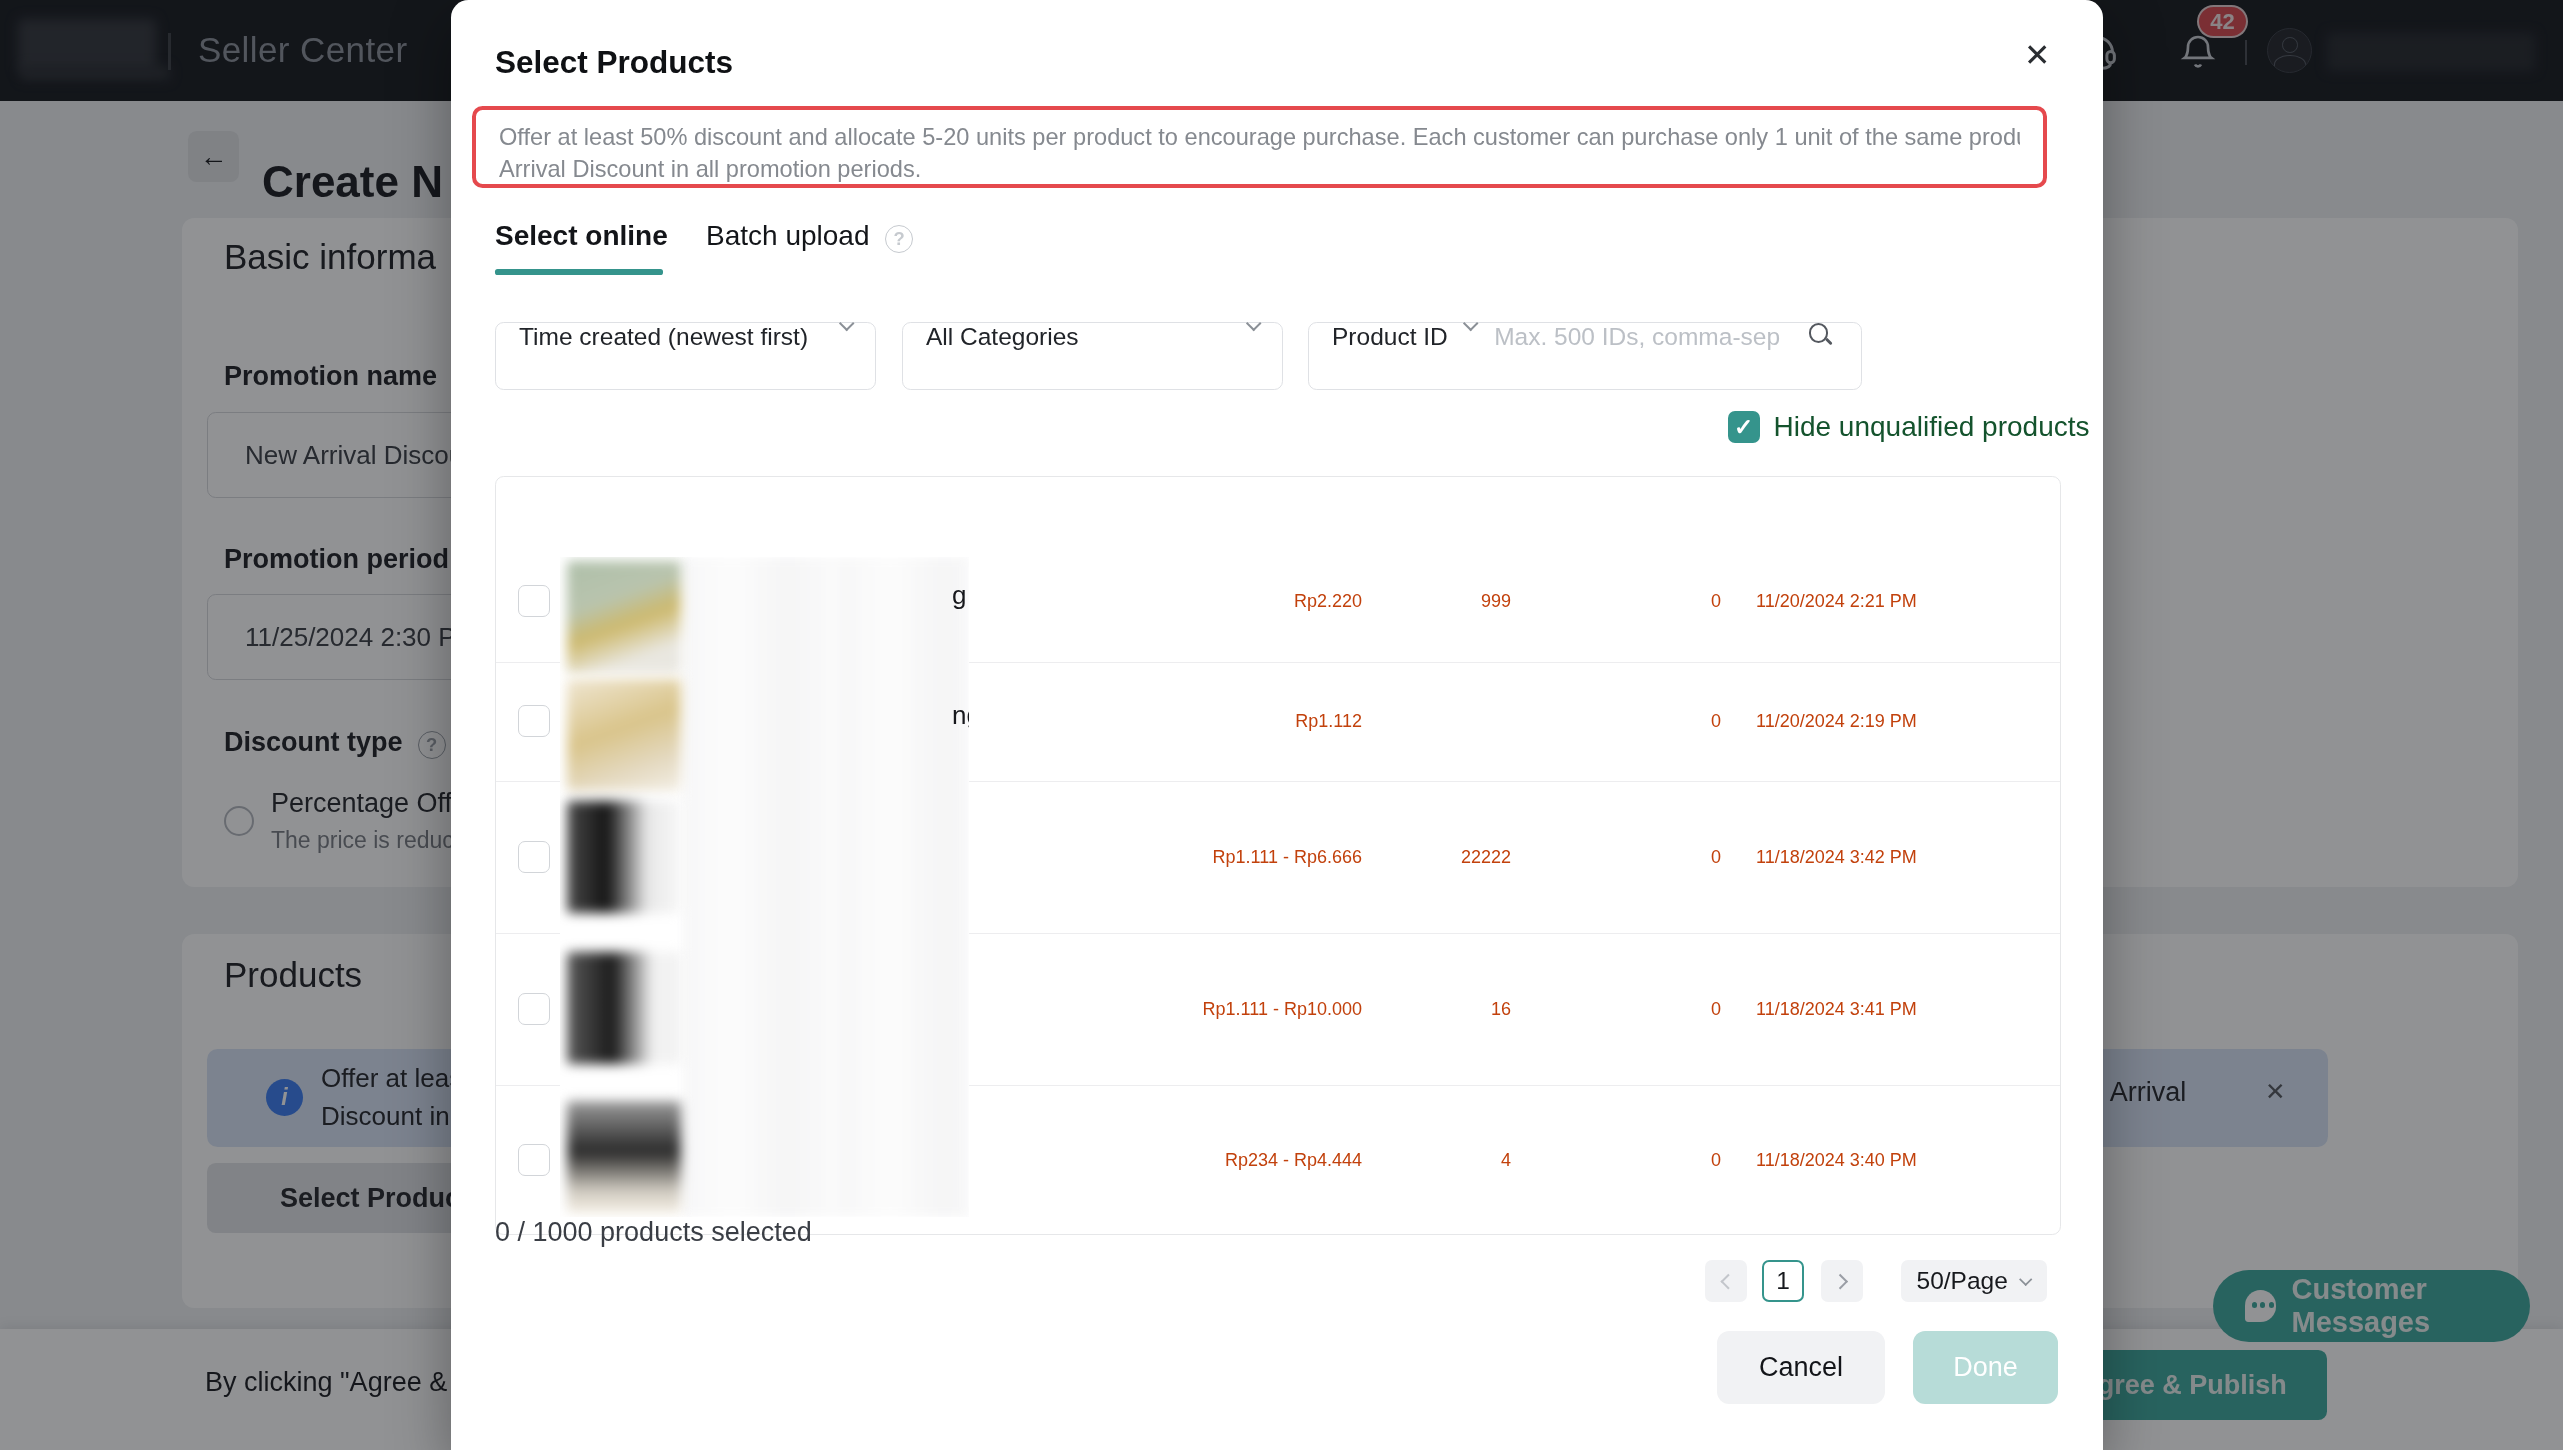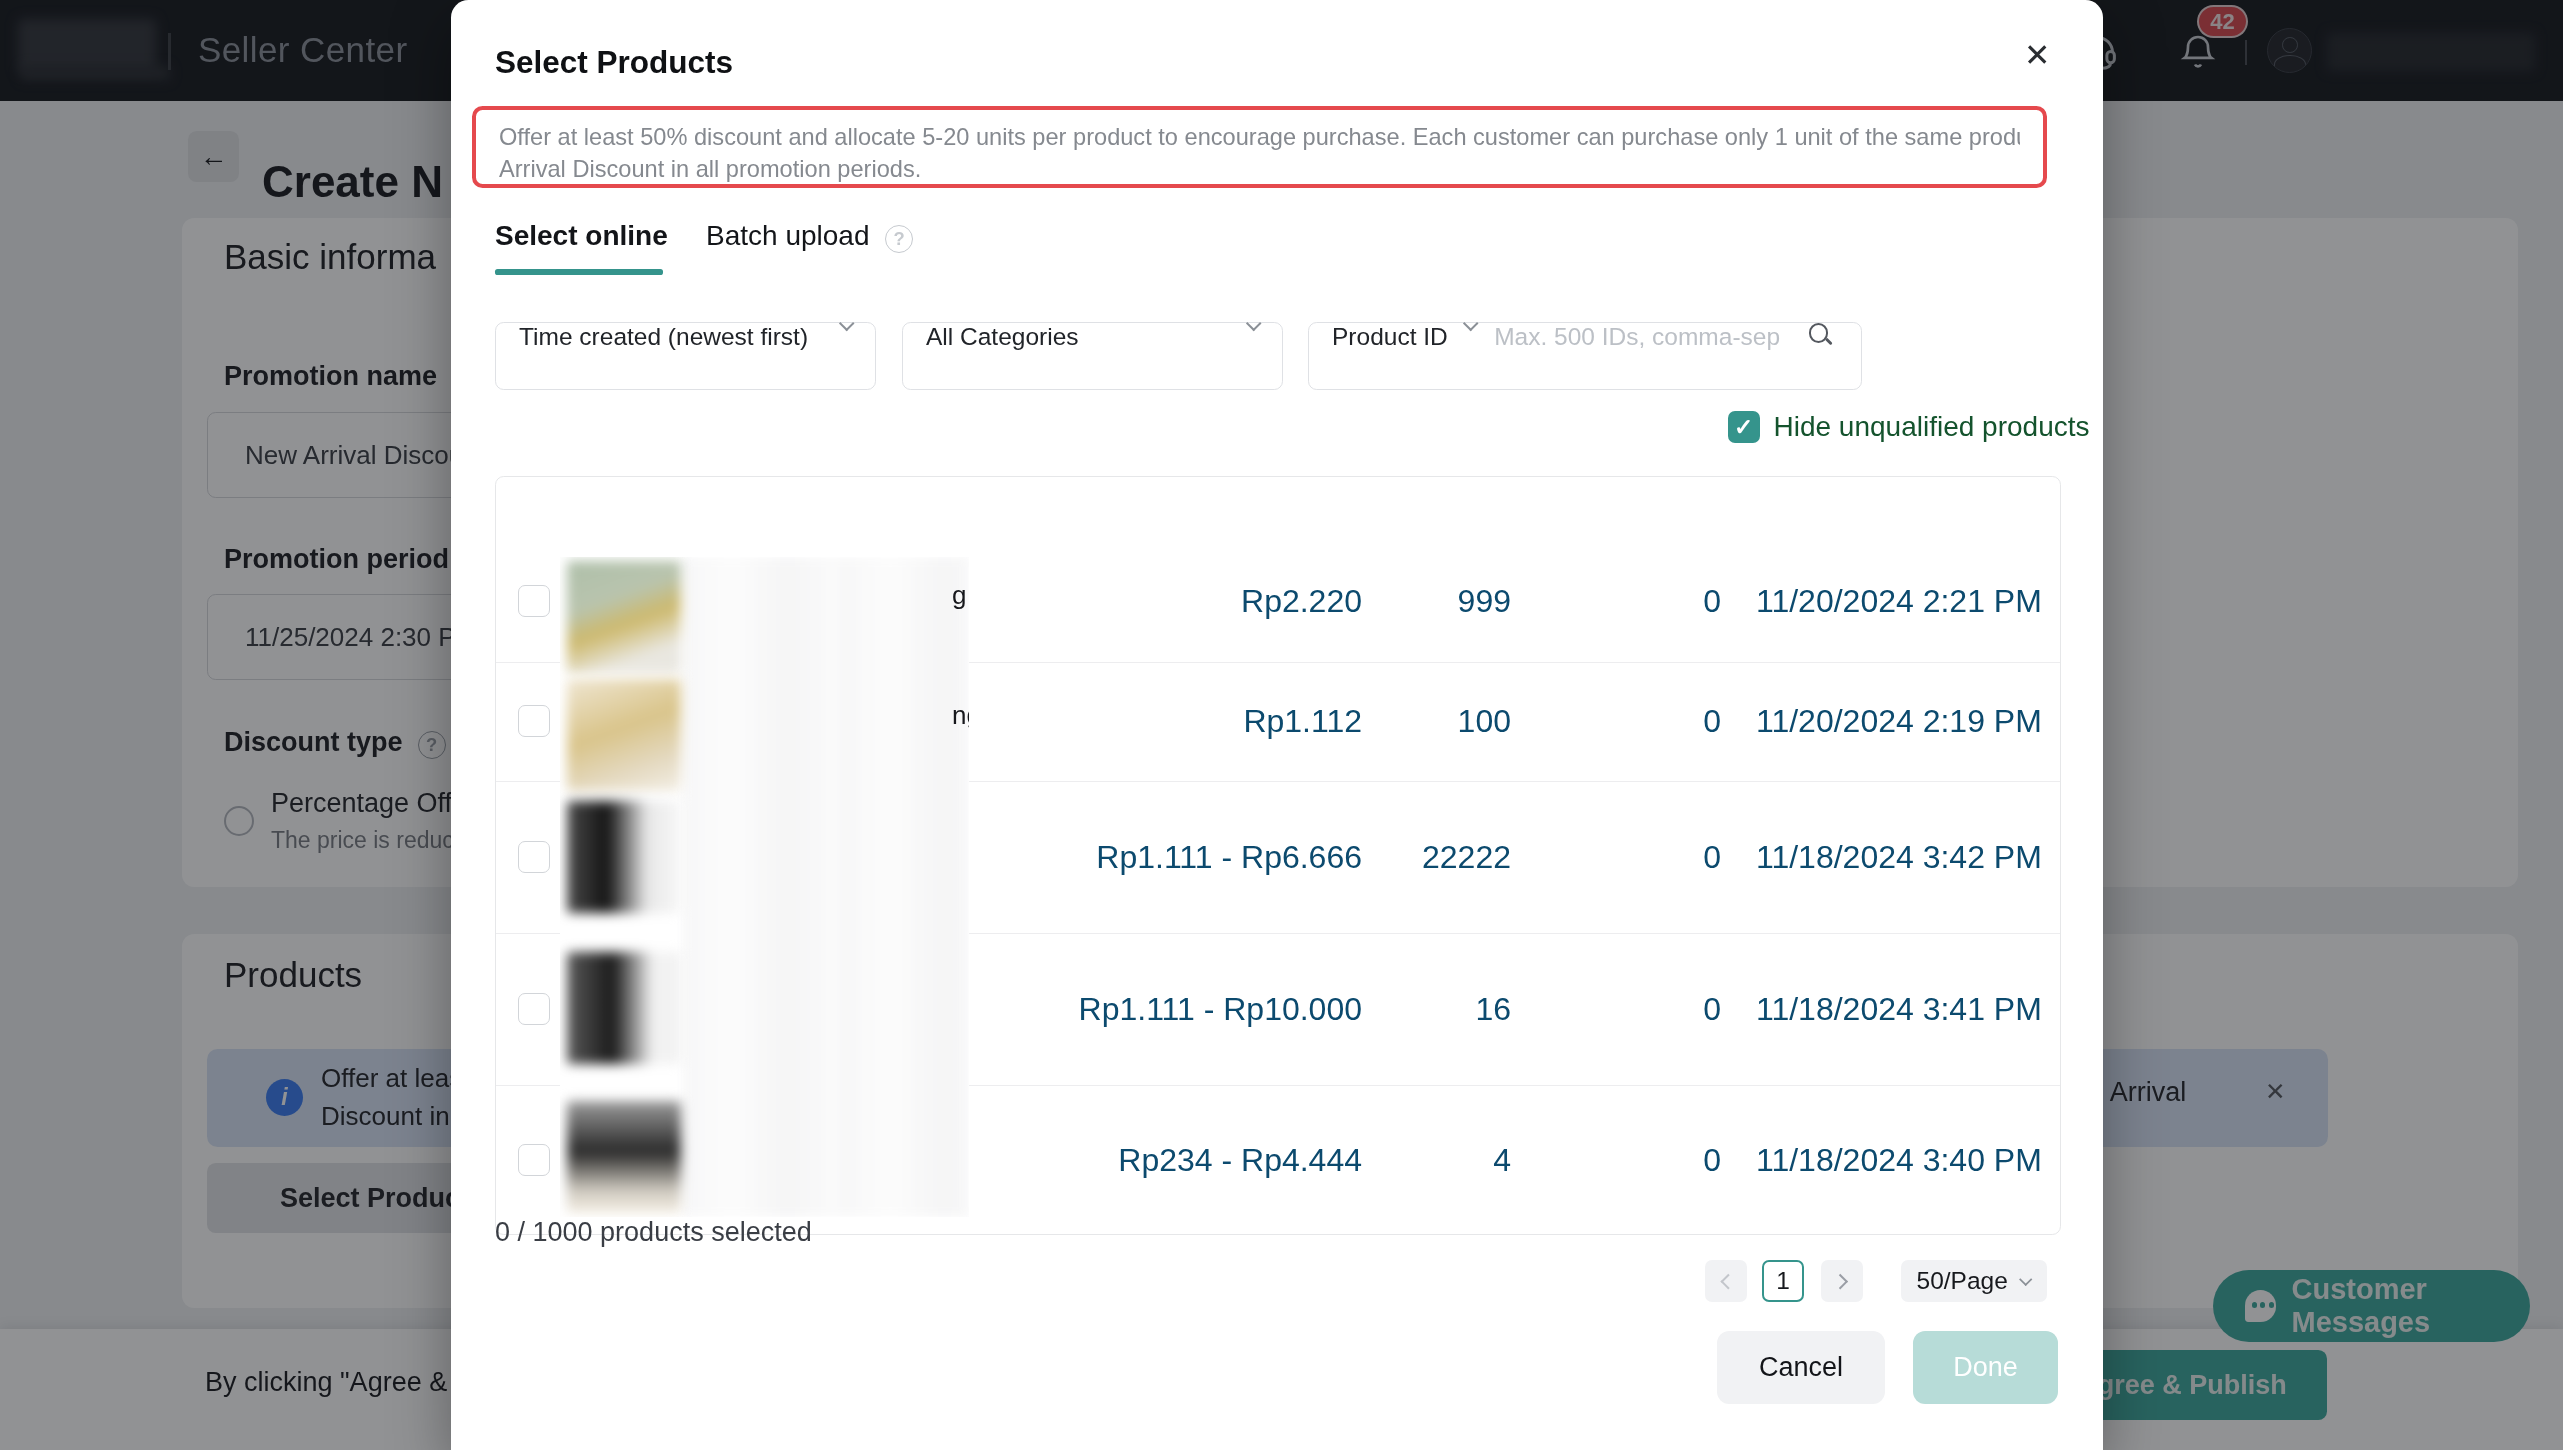--- a/index.html
+++ b/index.html
@@ -74,21 +74,21 @@
   .cb { width:31.5px; height:31.5px; border-radius:7px; }
   .cb.checked { background:var(--accent); color:#fff; font-size:23px; display:flex; align-items:center; justify-content:center; font-weight:bold; }
   .cb.empty { background:#fff; border:1.7px solid #d2d5d9; }
   .hideq .lbl { font-size:28px; color:#14532d; white-space:nowrap; }
 
   .ptable { position:absolute; left:44px; top:476px; width:1566px; height:759px; border:1.7px solid #e6e7e9; border-radius:8.7px; overflow:hidden; background:#fff; }
   .thead { position:absolute; left:0; top:0; width:100%; height:63px; background:#f7f8f9; border-bottom:1.7px solid #e6e7e9; }
   .th { position:absolute; top:0; height:63px; display:flex; align-items:center; font-size:23.6px; font-weight:bold; color:#24262b; }
   .trow { position:absolute; left:0; width:100%; }
   .rline { position:absolute; left:0; width:100%; height:0; border-top:1.7px solid #ededef; }
-  .cell { position:absolute; display:flex; align-items:center; font-size:32px; color:#0c4a6e; height:100%; }
+  .cell { position:absolute; display:flex; align-items:center; font-size:18px; color:#c2410c; height:100%; }
   .col-name { left:68px; }
   .col-price { left:560px; width:306px; justify-content:flex-end; }
   .col-stock { left:875px; width:140px; justify-content:flex-end; }
   .col-sales { left:1085px; width:140px; justify-content:flex-end; }
   .col-created { left:1260px; }
   .censor { position:absolute; left:64px; top:80px; width:409px; height:660px; background:#fff; z-index:5; overflow:hidden; }
   .thumb { position:absolute; left:7px; width:114px; height:112px; filter:blur(6.1px); border-radius:3.5px; }
   .th1 { top:3.5px;  background:linear-gradient(160deg,#aebfa9 0%,#b9c4ae 35%,#cdb96d 55%,#e9e7e0 80%); }
   .th2 { top:122px; background:linear-gradient(160deg,#efe6d2 0%,#d9c48a 45%,#e4d9c0 75%,#f3efe6 100%); }
   .th3 { top:244px; background:linear-gradient(90deg,#4a4a4a 0%,#141414 35%,#e8e8e8 70%,#f7f7f7 100%); }
@@ -244,21 +244,20 @@
         <div class="cell col-stock">999</div>
         <div class="cell col-sales">0</div>
         <div class="cell col-created">11/20/2024 2:21 PM</div>
       </div>
       <div class="rline" style="top:185px;"></div>
       <div class="trow" style="top:185px; height:118px;">
         <div class="cell" style="left:22px;">
             <span class="cb empty"></span>
           </div>
         <div class="cell col-price">Rp1.112</div>
-        <div class="cell col-stock">100</div>
         <div class="cell col-sales">0</div>
         <div class="cell col-created">11/20/2024 2:19 PM</div>
       </div>
       <div class="rline" style="top:304px;"></div>
       <div class="trow" style="top:304px; height:152px;">
         <div class="cell" style="left:22px;">
             <span class="cb empty"></span>
           </div>
         <div class="cell col-price">Rp1.111 - Rp6.666</div>
         <div class="cell col-stock">22222</div>

